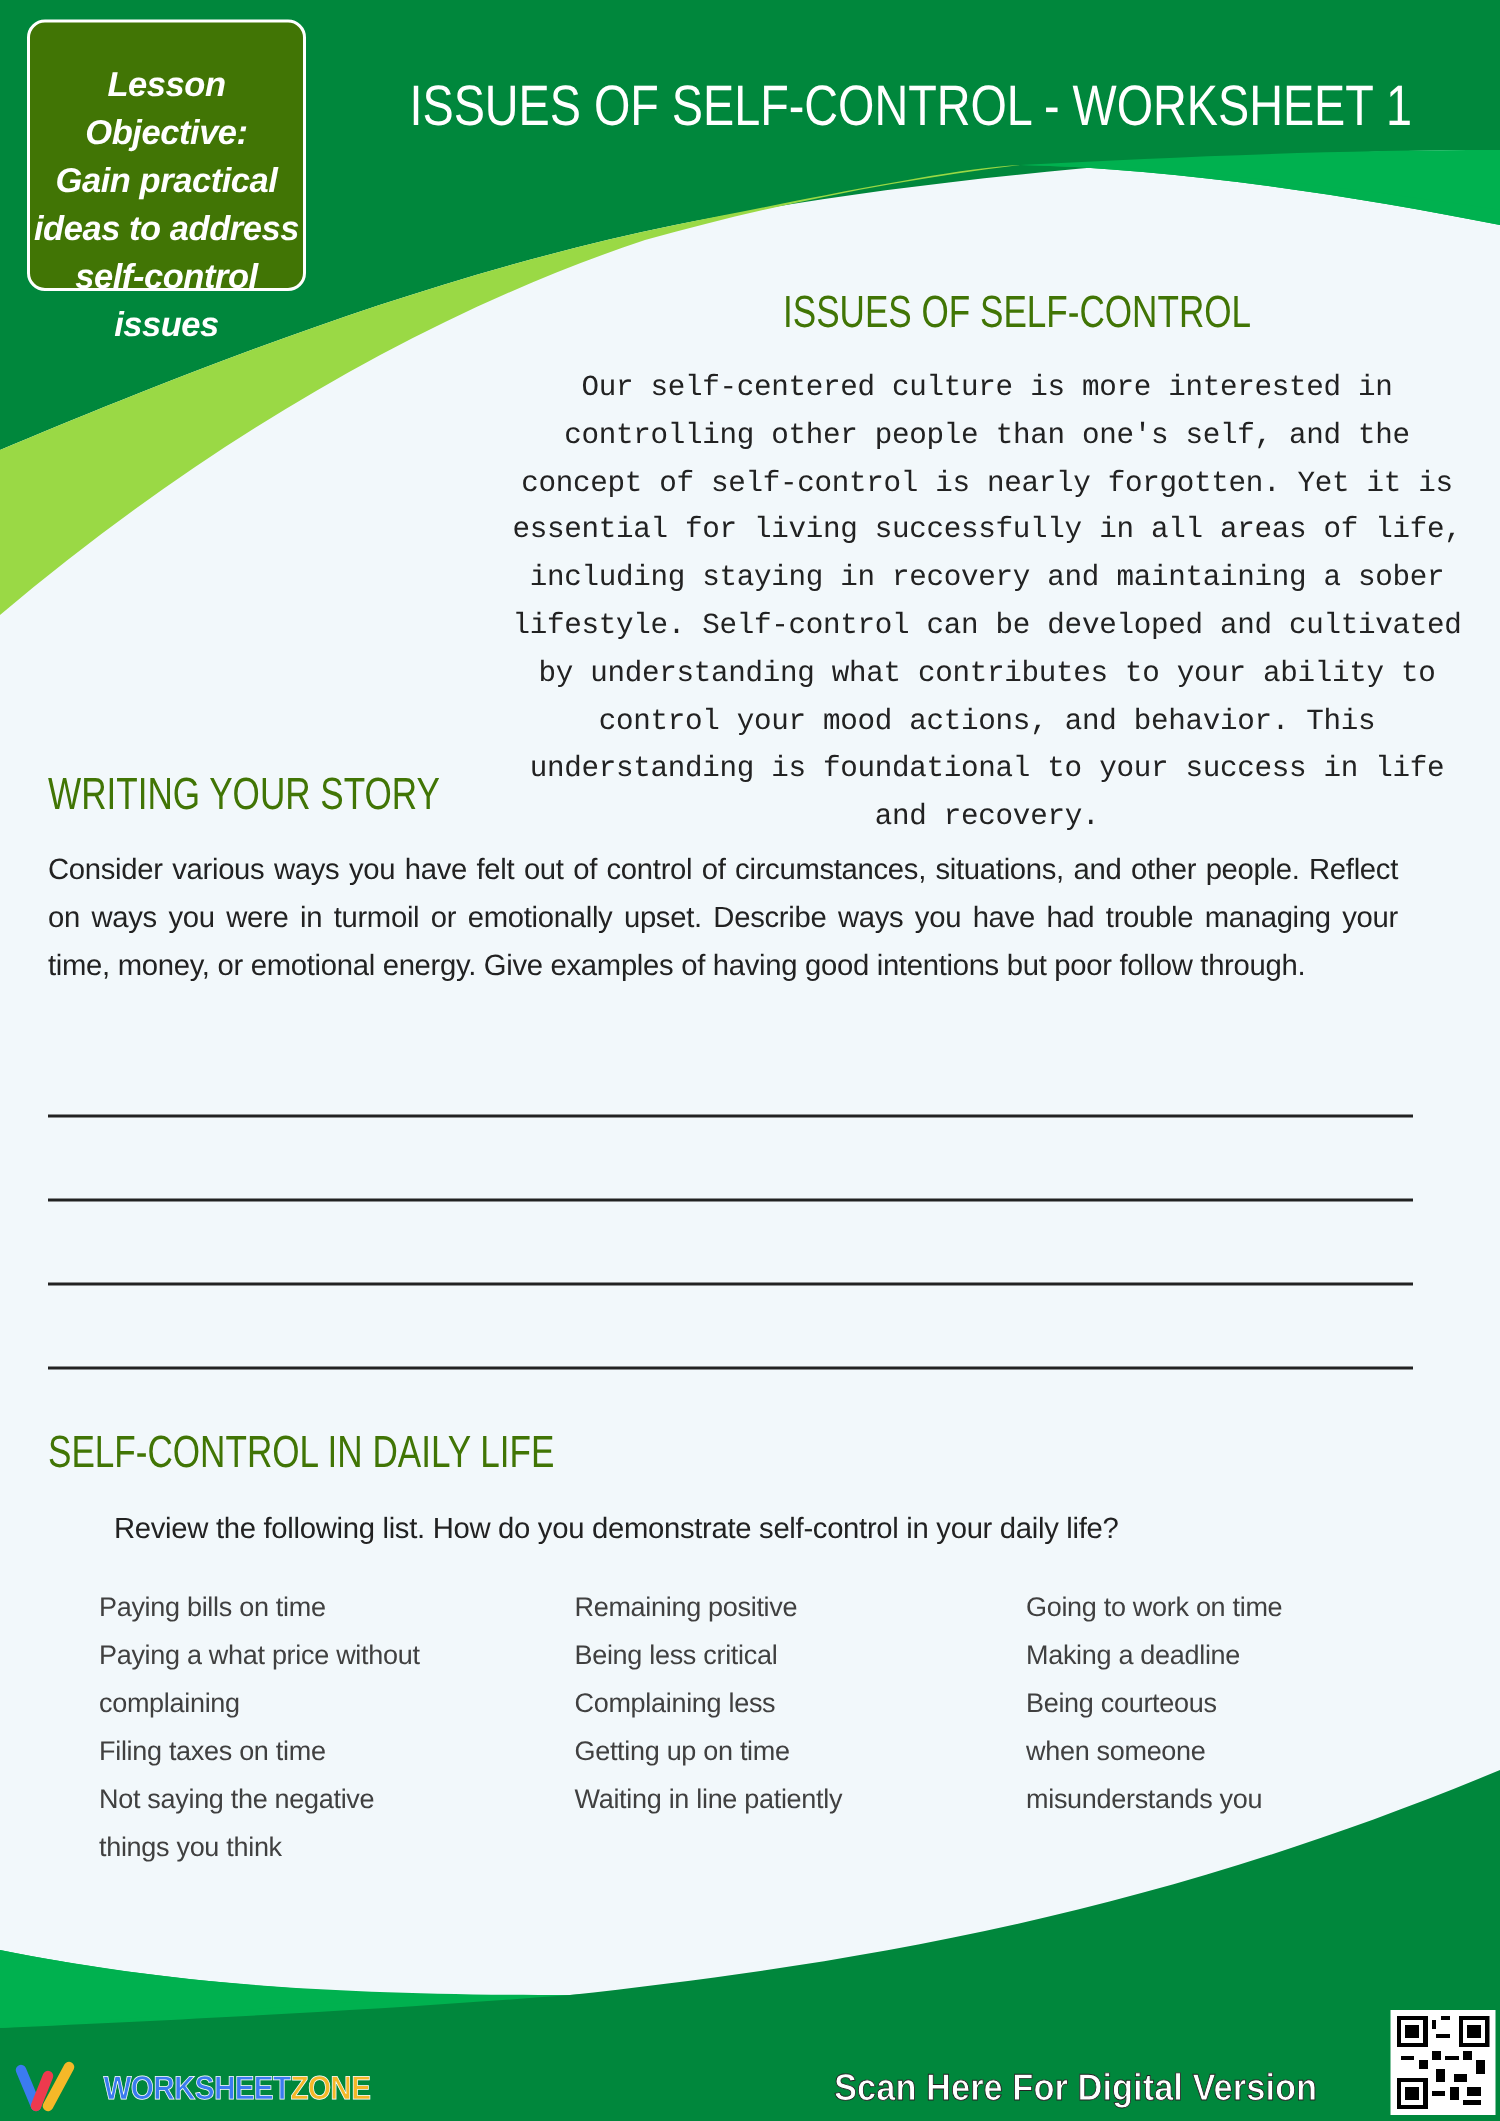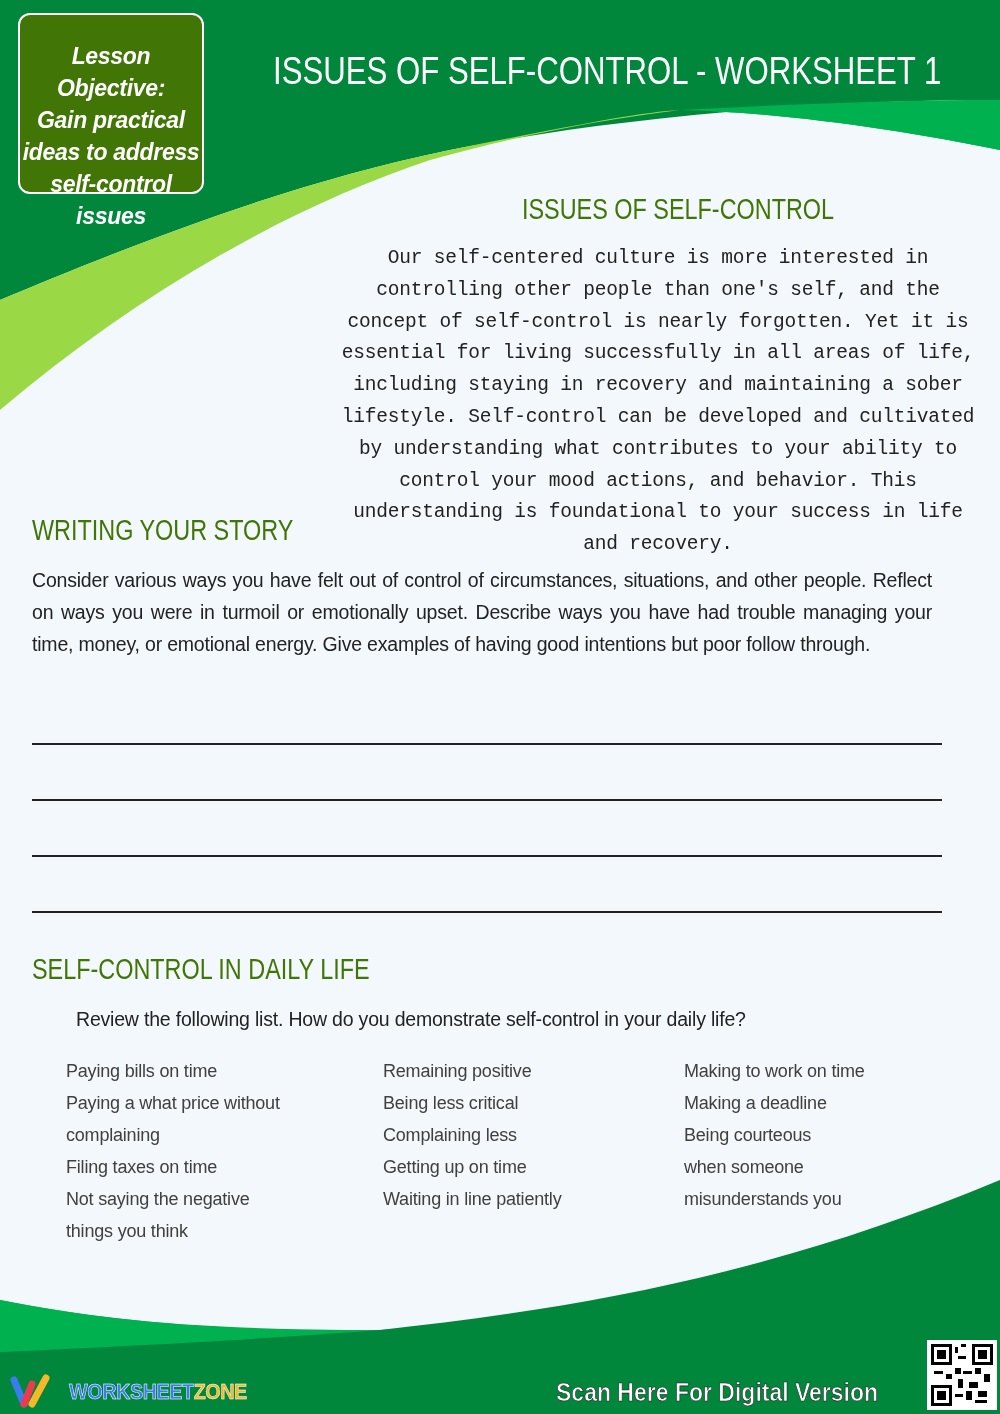--- a/index.html
+++ b/index.html
@@ -88,21 +88,21 @@
   <div>things you think</div>
 </div>
 <div class="abs col col2">
   <div>Remaining positive</div>
   <div>Being less critical</div>
   <div>Complaining less</div>
   <div>Getting up on time</div>
   <div>Waiting in line patiently</div>
 </div>
 <div class="abs col col3">
-  <div>Making to work on time</div>
+  <div>Going to work on time</div>
   <div>Making a deadline</div>
   <div>Being courteous</div>
   <div>when someone</div>
   <div>misunderstands you</div>
 </div>
 
 <div class="abs brand">
   <svg width="44" height="36" viewBox="0 0 44 36">
     <line x1="6" y1="6" x2="16" y2="30" stroke="#3b7bf0" stroke-width="7" stroke-linecap="round"></line>
     <line x1="16" y1="30" x2="24" y2="10" stroke="#ee3a4e" stroke-width="7" stroke-linecap="round"></line>

